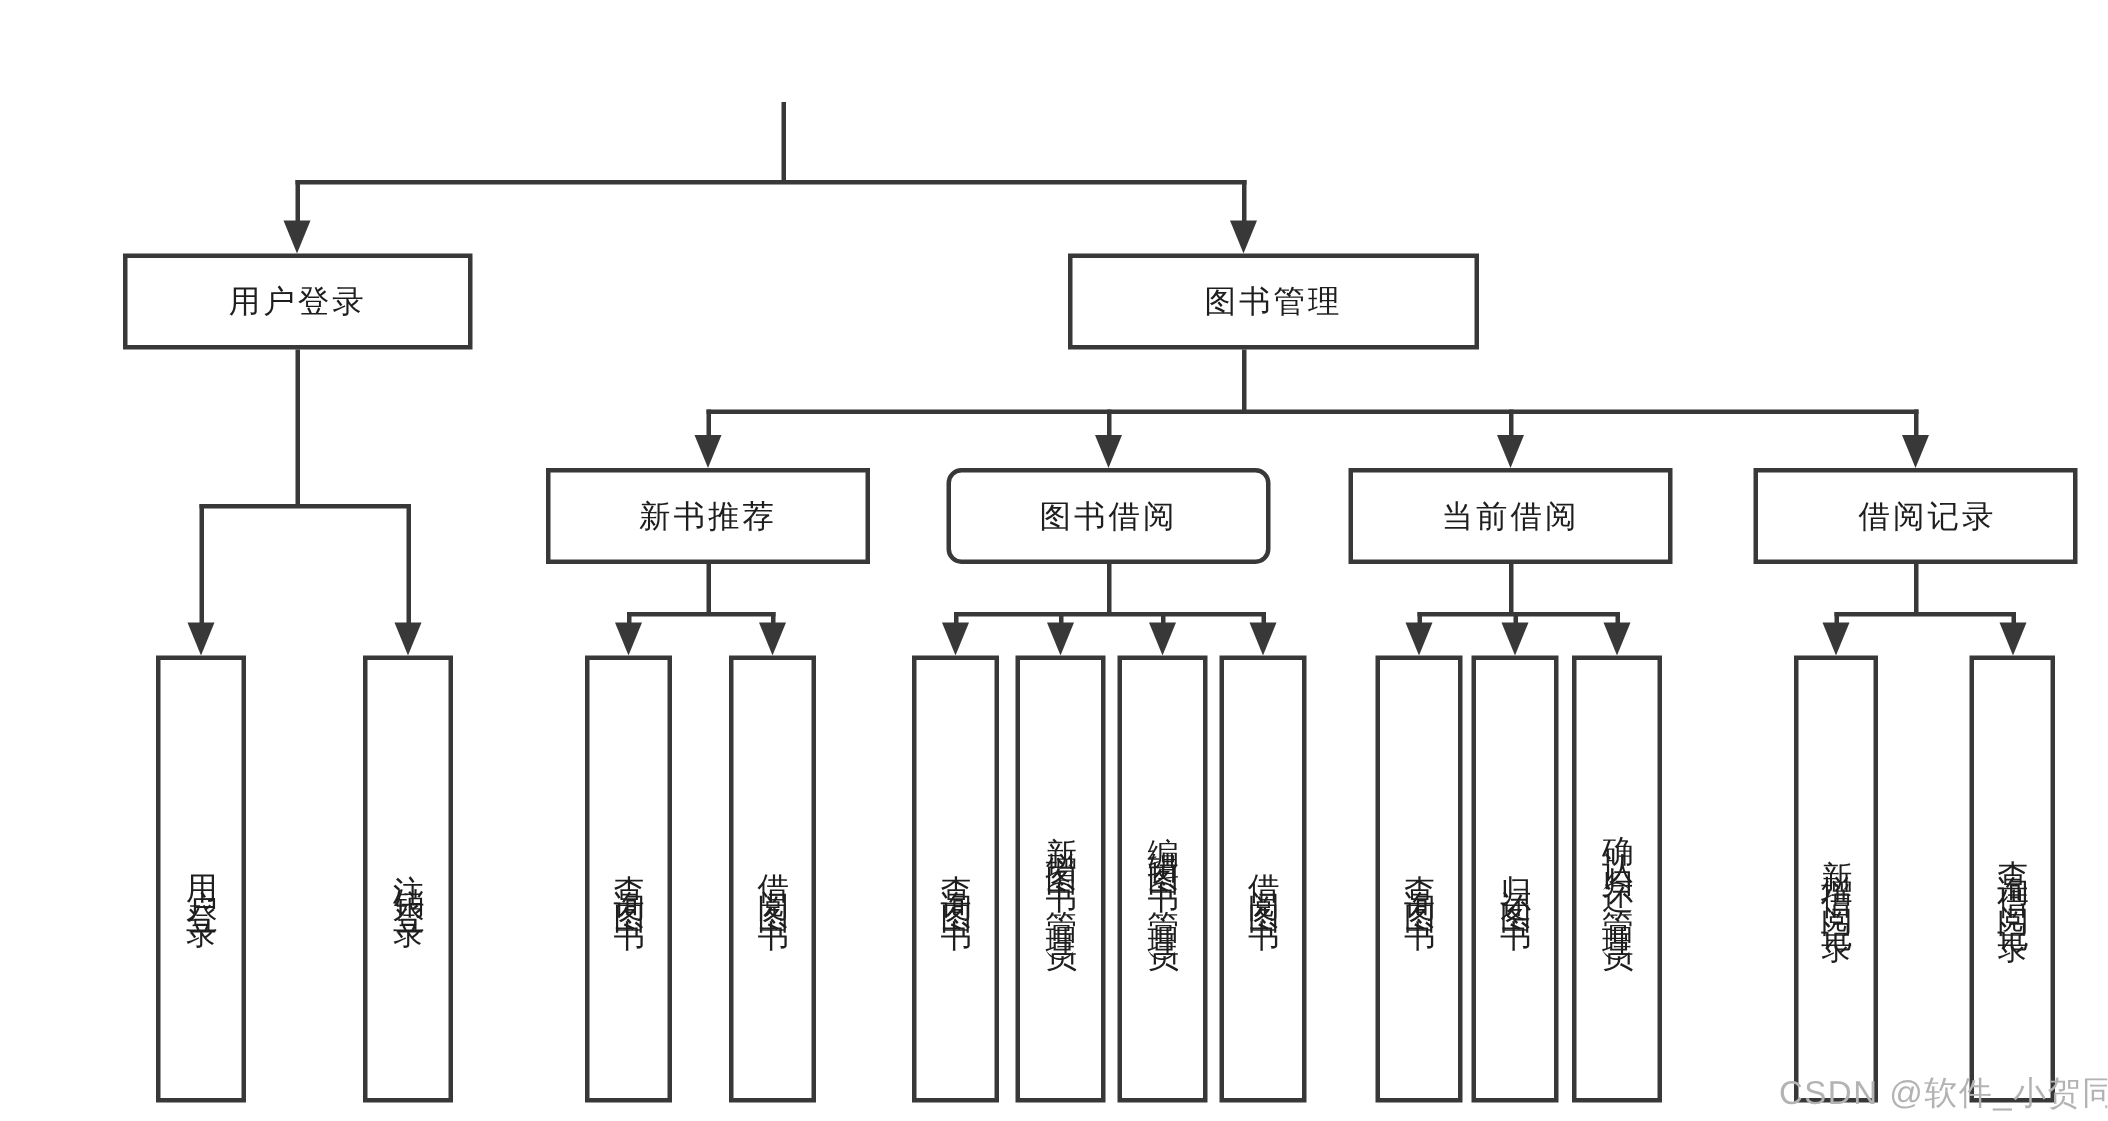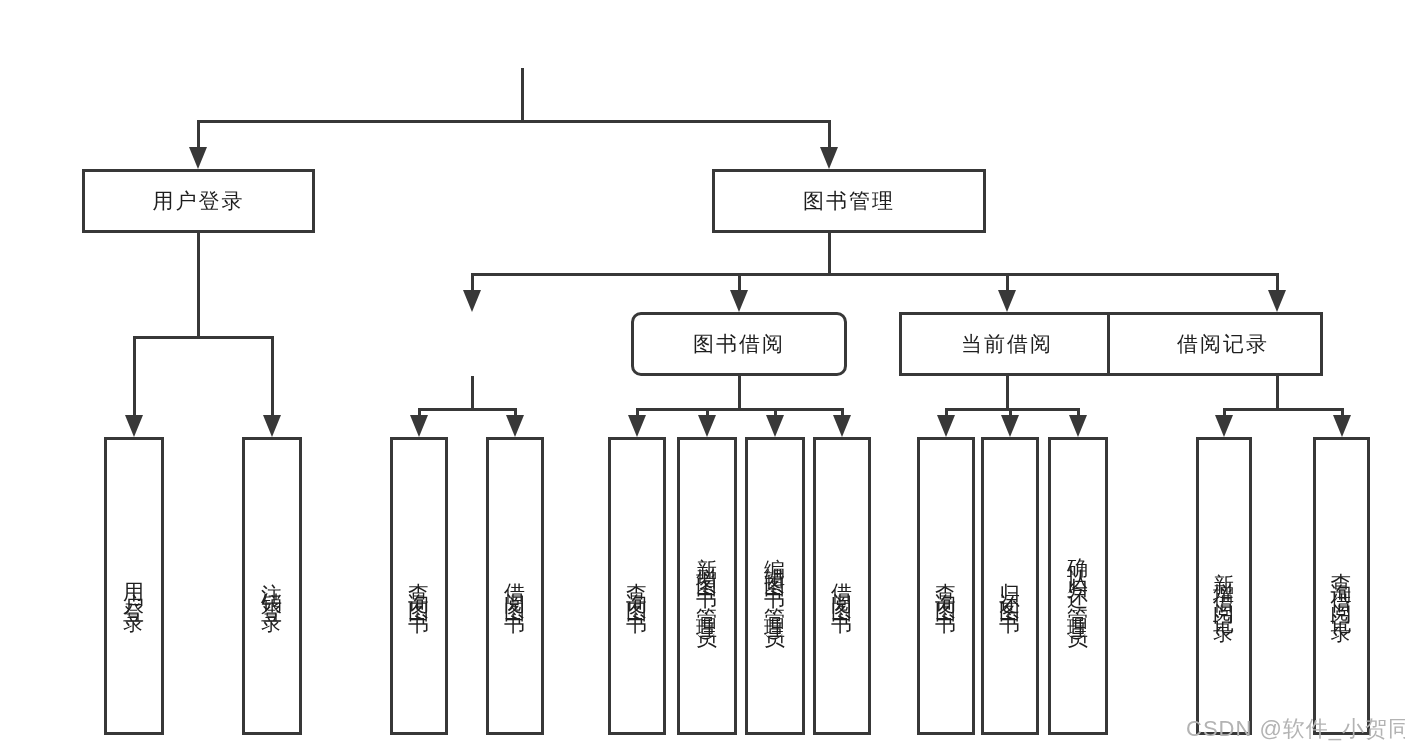--- a/index.html
+++ b/index.html
@@ -94,27 +94,30 @@
   <div class="hl" style="left:471px; top:273px; width:808px;"></div>
   <div class="vl" style="left:471px; top:273px; height:19px;"></div>
   <div class="vl" style="left:738px; top:273px; height:19px;"></div>
   <div class="vl" style="left:1006px; top:273px; height:19px;"></div>
   <div class="vl" style="left:1276px; top:273px; height:19px;"></div>
   <div class="ah" style="left:463px; top:290px;"></div>
   <div class="ah" style="left:730px; top:290px;"></div>
   <div class="ah" style="left:998px; top:290px;"></div>
   <div class="ah" style="left:1268px; top:290px;"></div>
 
+  <div class="hbox" style="left:364px; top:312px; width:216px;">
+    <span>新书推荐</span>
+  </div>
   <div class="hbox" style="left:631px; top:312px; width:216px;border-radius:10px;">
     <span>图书借阅</span>
   </div>
   <div class="hbox" style="left:899px; top:312px; width:216px;">
     <span>当前借阅</span>
   </div>
-  <div class="hbox" style="left:1107px; top:312px; width:216px;padding-left:16px;">
+  <div class="hbox" style="left:1169px; top:312px; width:216px;padding-left:16px;">
     <span>借阅记录</span>
   </div>
 
   <div class="vl" style="left:471px; top:376px; height:34px;"></div>
   <div class="hl" style="left:418px; top:408px; width:99px;"></div>
   <div class="vl" style="left:418px; top:408px; height:9px;"></div>
   <div class="vl" style="left:514px; top:408px; height:9px;"></div>
   <div class="ah" style="left:410px; top:415px;"></div>
   <div class="ah" style="left:506px; top:415px;"></div>
 

